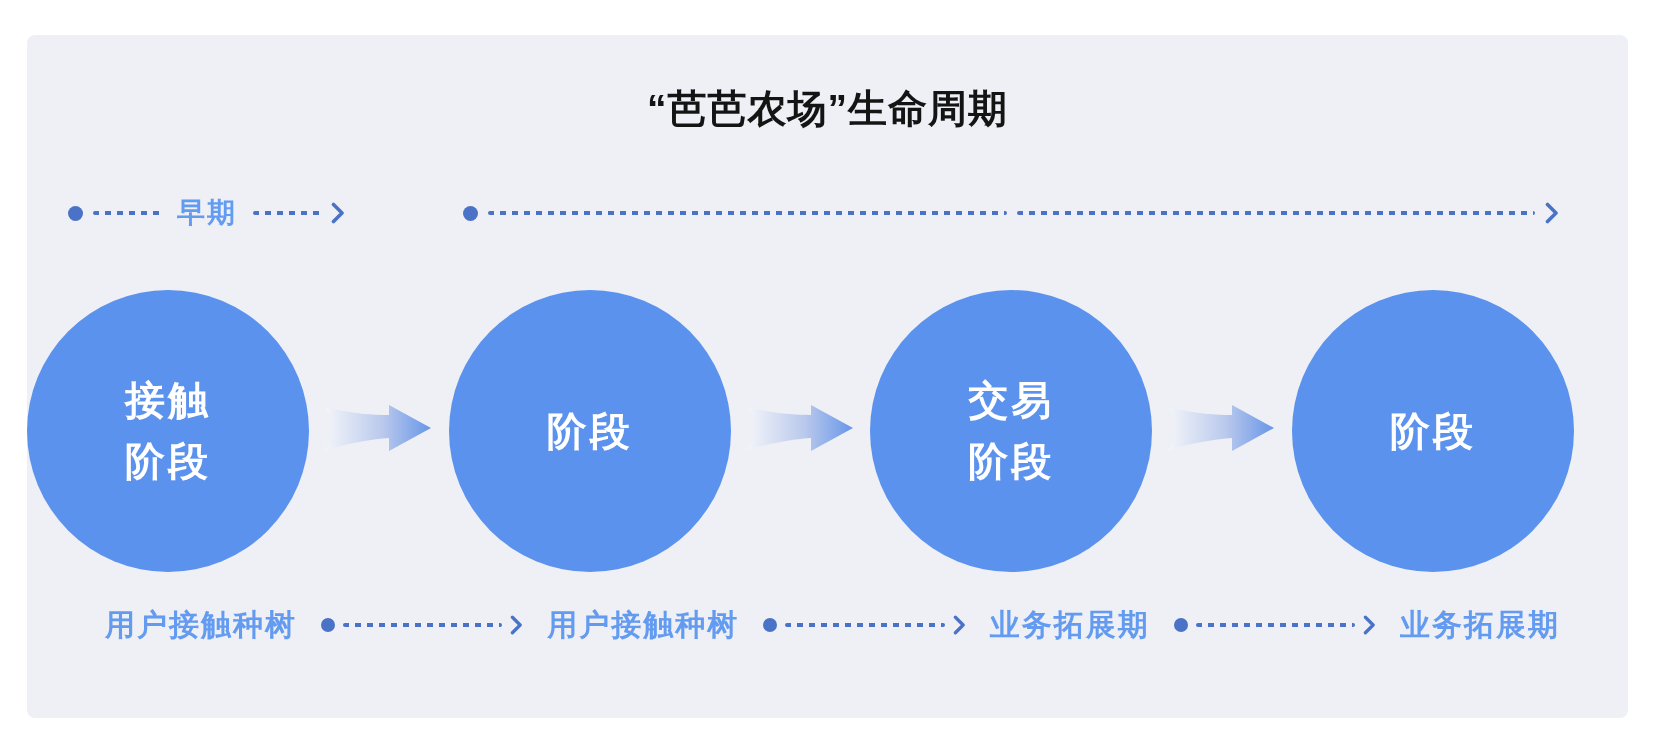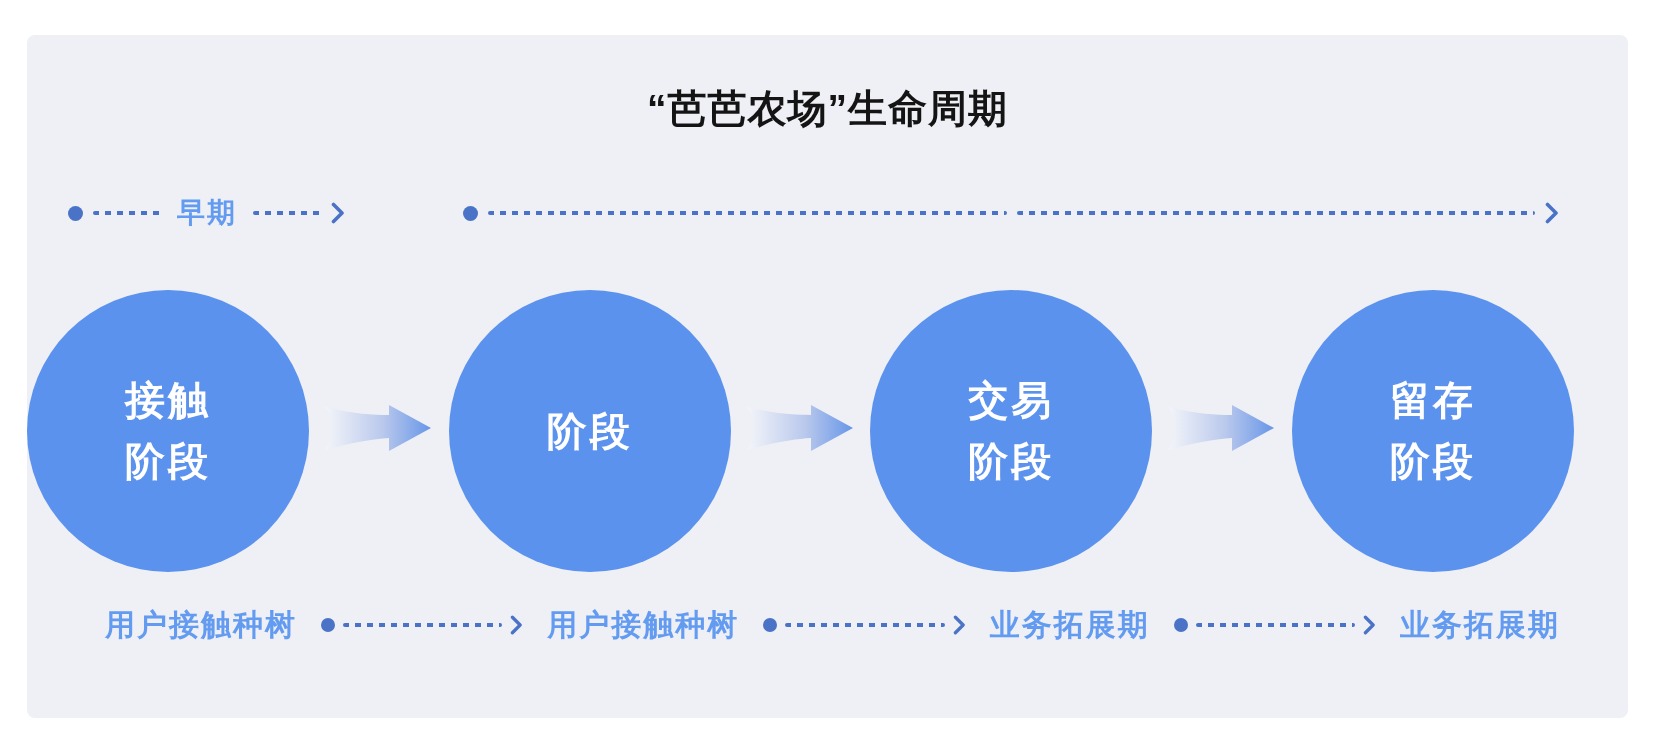--- a/index.html
+++ b/index.html
@@ -148,21 +148,20 @@
       <span class="stage-line">阶段</span>
     </div>
 
     <div class="flow-arrow-box">
       <svg width="112" height="84" viewBox="0 0 112 84">
         <path d="M2,21 C30,28 50,29 66,29 L66,19 L108,42 L66,65 L66,52 C50,53 30,56 2,64 C12,50 12,35 2,21 Z" fill="url(#flowGrad)"></path>
       </svg>
     </div>
 
     <div class="stage-circle">
-      <span class="stage-line">留存</span>
       <span class="stage-line">阶段</span>
     </div>
 
   </div>
 
   <div class="steps-row">
     <span class="step-label">用户接触种树</span>
 
     <span class="step-connector">
       <span class="dot"></span>

